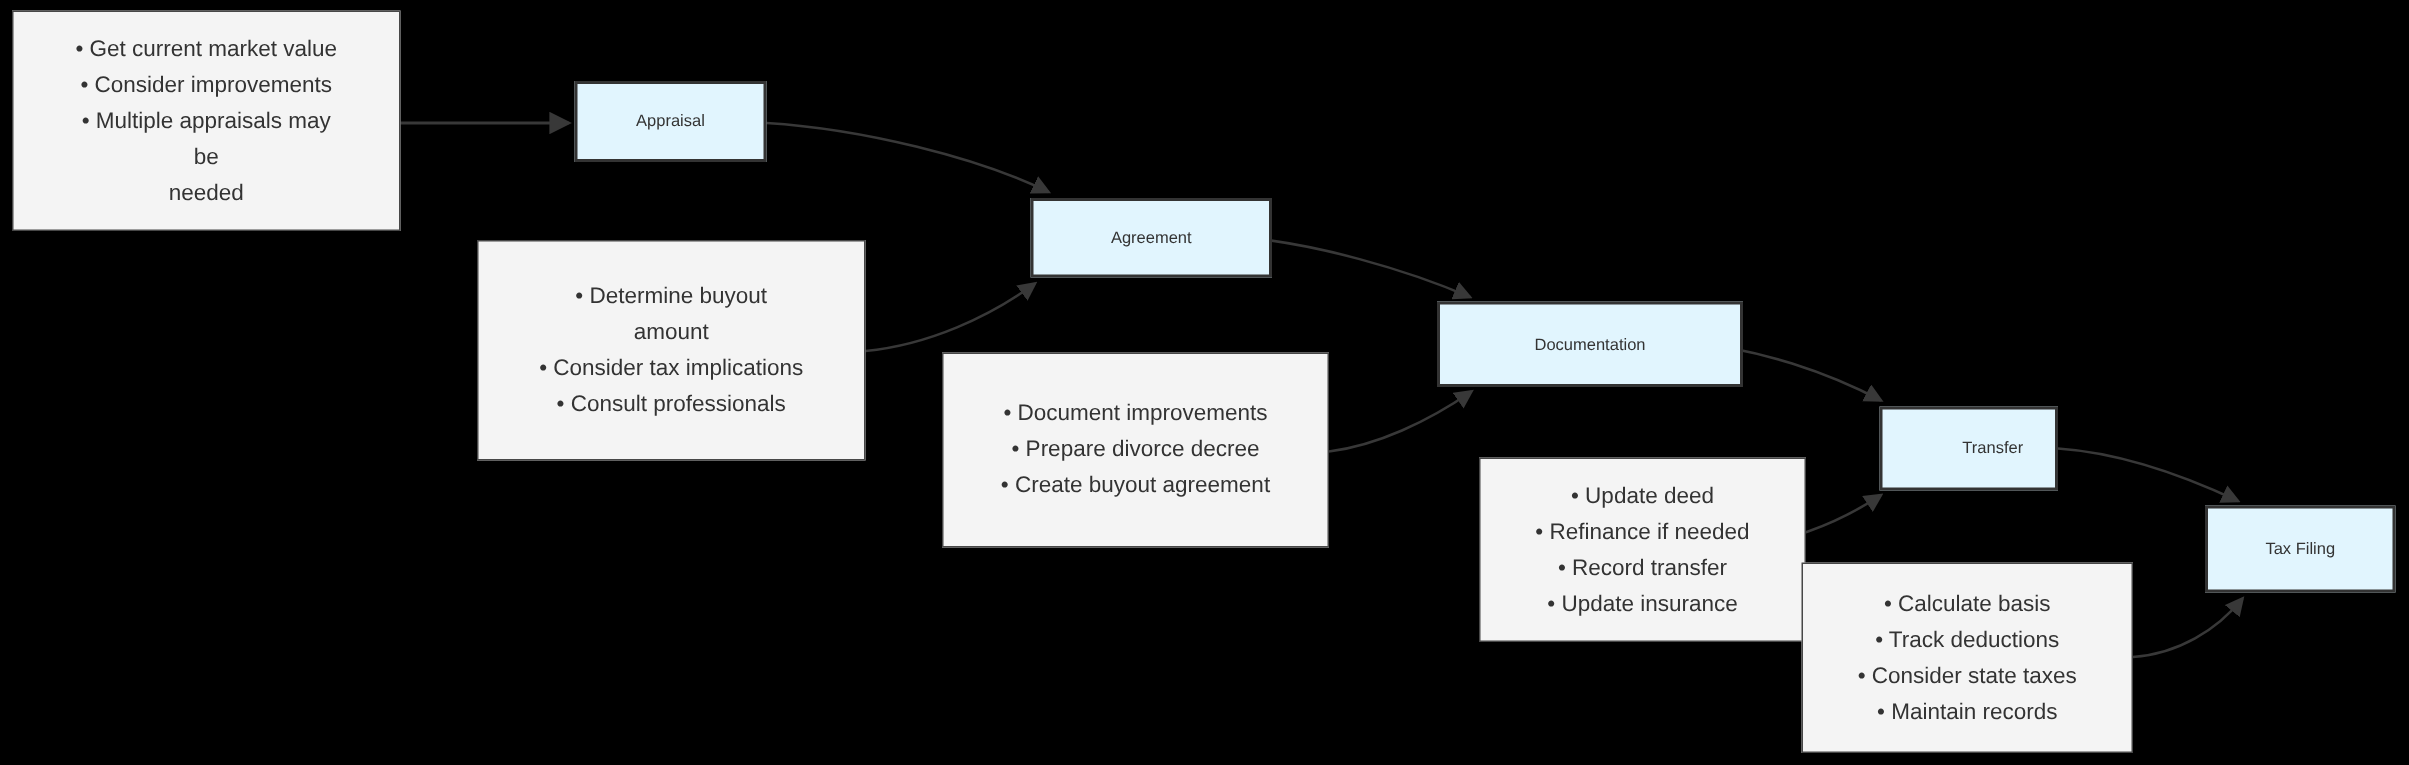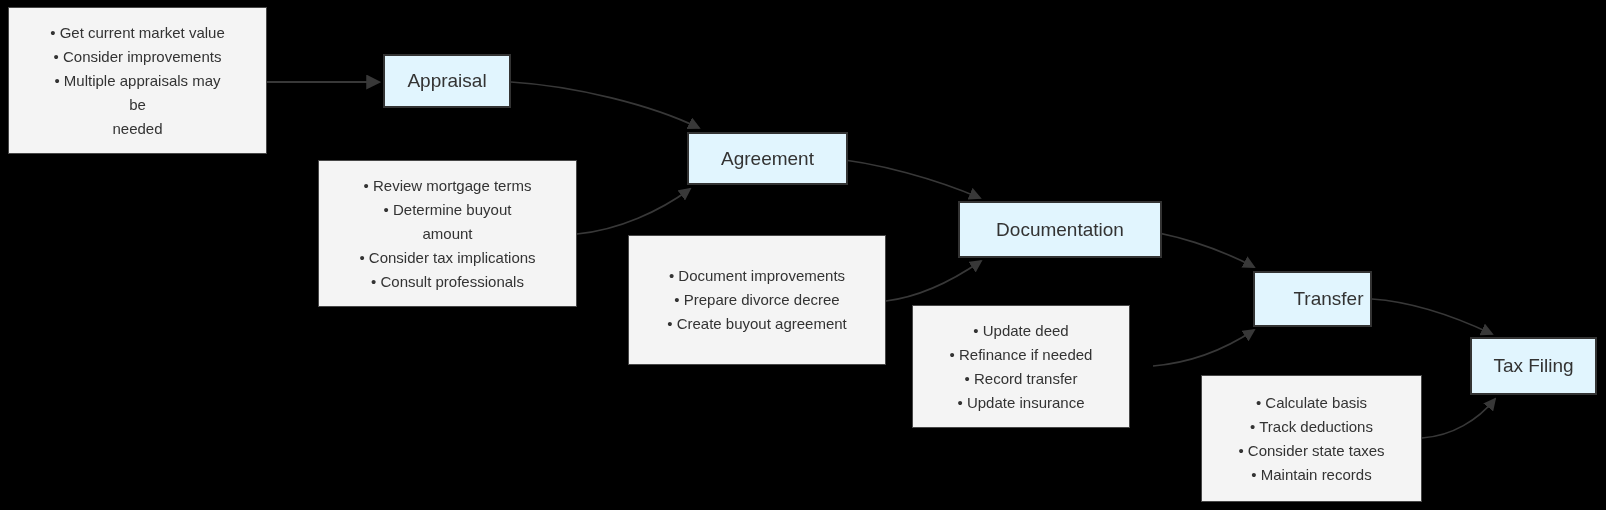--- a/index.html
+++ b/index.html
@@ -46,29 +46,29 @@
   }
   .node {
     position: absolute;
     box-sizing: border-box;
     background: var(--node-fill, #e1f5fe);
     border: 2px solid var(--node-border, #333);
     display: flex;
     justify-content: center;
     align-items: center;
     text-align: center;
-    font-size: 19px;
+    font-size: 11px;
     color: var(--text-color, #333);
   }
 
   
   #note-appraisal      { left: 8px;    top: 7px;   width: 259px; height: 147px; }
   #note-agreement      { left: 318px;  top: 160px; width: 259px; height: 147px; }
   #note-documentation  { left: 628px;  top: 235px; width: 258px; height: 130px; }
-  #note-transfer       { left: 912px;  top: 305px; width: 218px; height: 123px; text-align: center; }
+  #note-transfer       { left: 986px;  top: 305px; width: 218px; height: 123px; text-align: center; }
   #note-tax-filing     { left: 1201px; top: 375px; width: 221px; height: 127px; }
 
   #node-appraisal      { left: 383px;  top: 54px;  width: 128px; height: 54px; }
   #node-agreement      { left: 687px;  top: 132px; width: 161px; height: 53px; }
   #node-documentation  { left: 958px;  top: 201px; width: 204px; height: 57px; }
   #node-transfer       { left: 1253px; top: 271px; width: 119px; height: 56px; padding-left: 32px; }
   #node-tax-filing     { left: 1470px; top: 337px; width: 127px; height: 58px; }
 </style>
 </head>
 <body>
@@ -93,21 +93,20 @@
   </svg>
 
   <div class="note" id="note-appraisal">
       <div class="note-line">• Get current market value</div>
       <div class="note-line">• Consider improvements</div>
       <div class="note-line">• Multiple appraisals may</div>
       <div class="note-line">be</div>
       <div class="note-line">needed</div>
     </div>
   <div class="note" id="note-agreement">
-      <div class="note-line">• Review mortgage terms</div>
       <div class="note-line">• Determine buyout</div>
       <div class="note-line">amount</div>
       <div class="note-line">• Consider tax implications</div>
       <div class="note-line">• Consult professionals</div>
     </div>
   <div class="note" id="note-documentation">
       <div class="note-line">• Document improvements</div>
       <div class="note-line">• Prepare divorce decree</div>
       <div class="note-line">• Create buyout agreement</div>
     </div>

